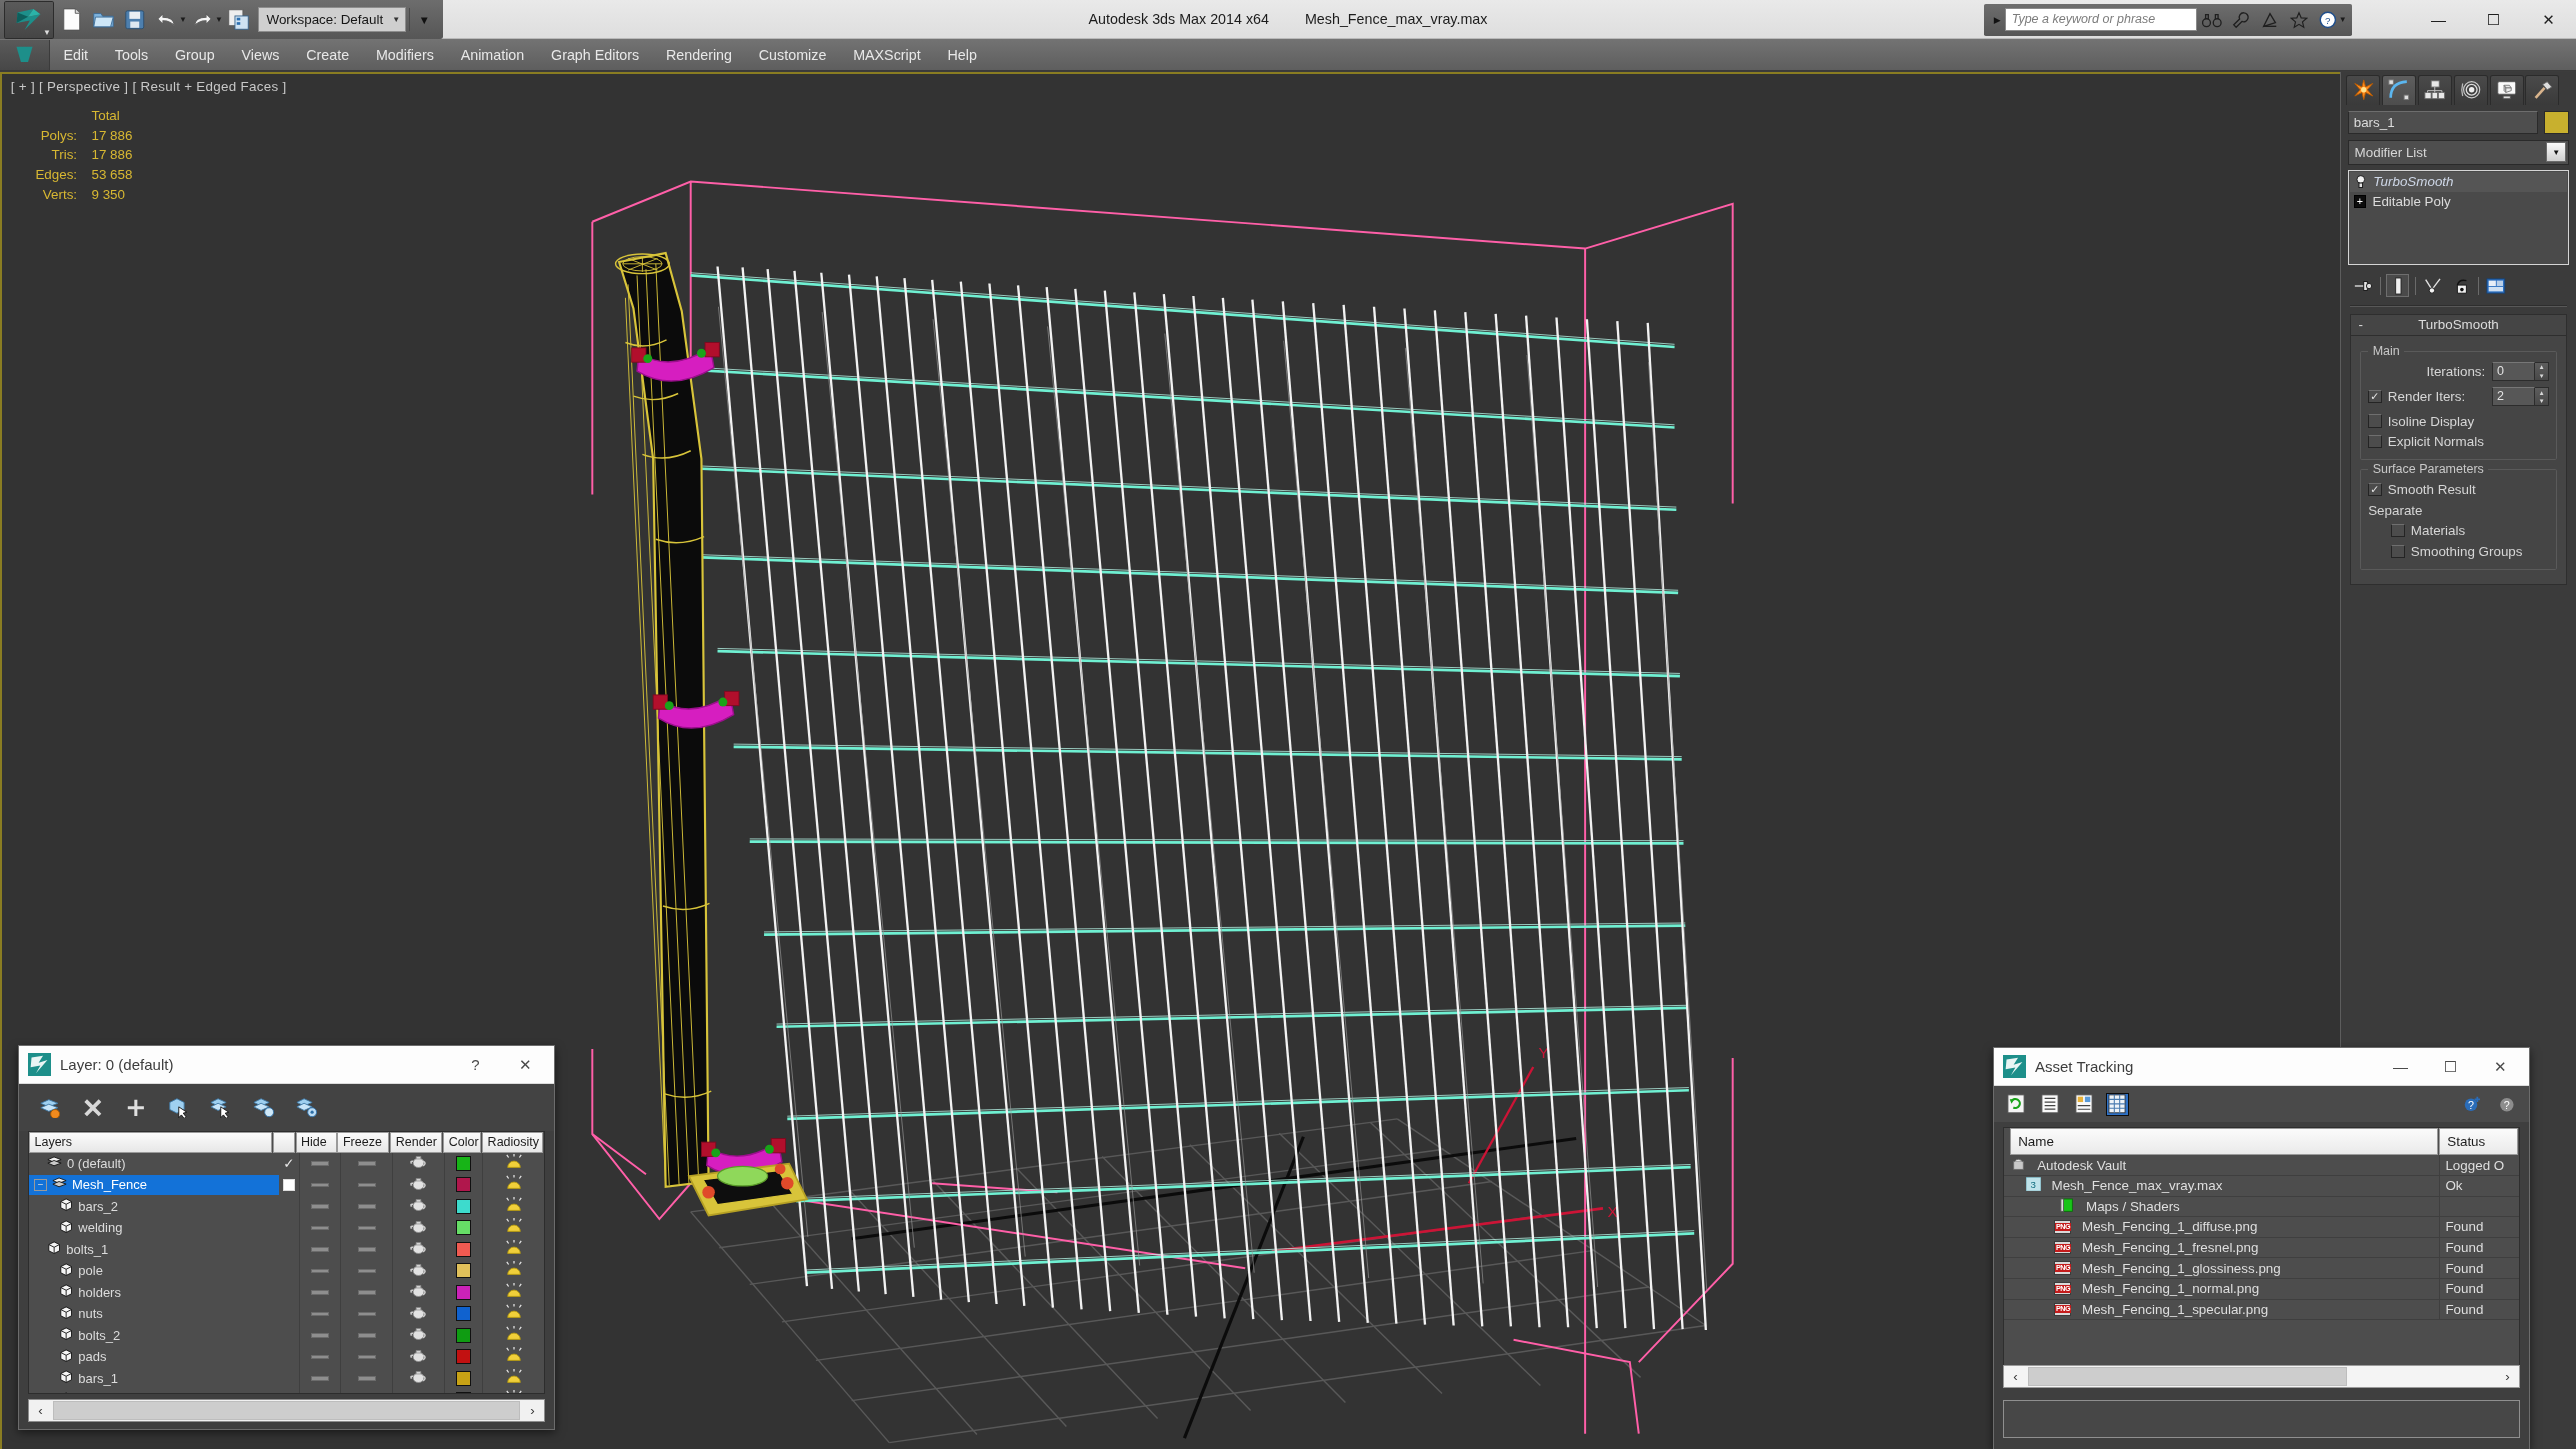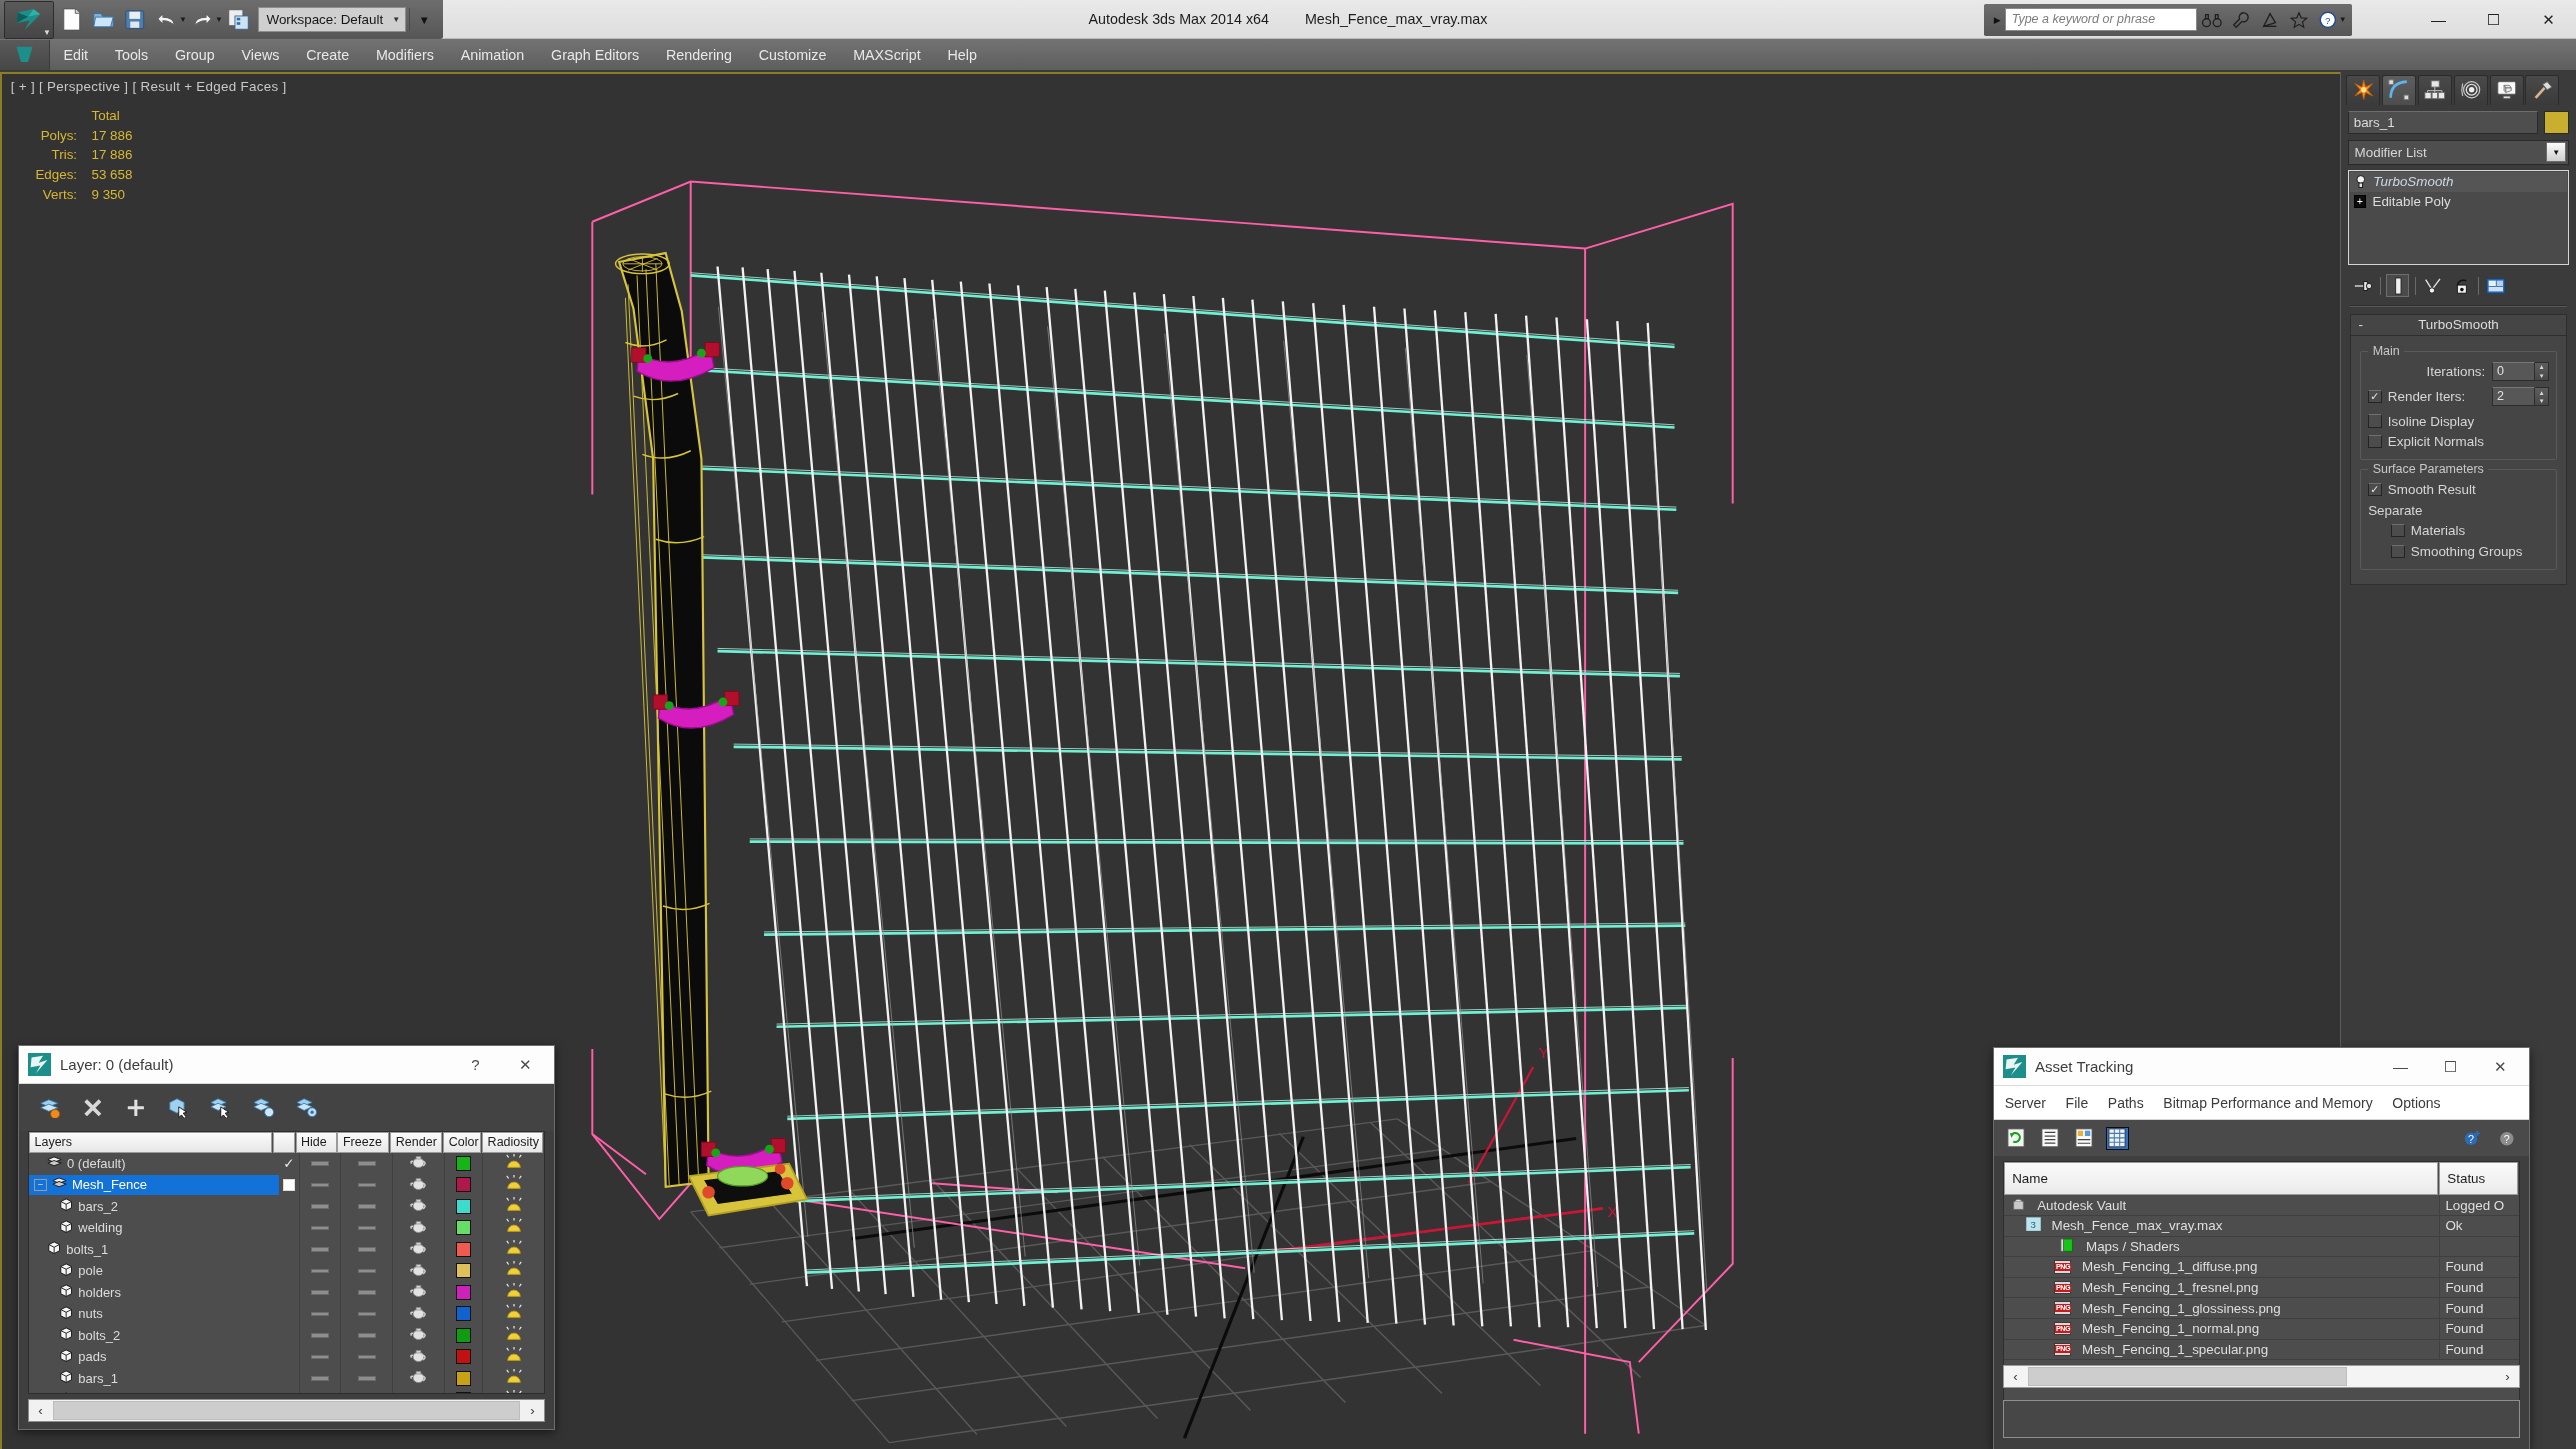--- a/index.html
+++ b/index.html
@@ -140,21 +140,21 @@
 
   
   #assetwin{left:1993px;top:1011px;width:537px;height:403px;}
   #atmenu{height:34px;background:#fff;display:flex;align-items:center;padding-left:10.7px;gap:19.7px;border-bottom:0.9px solid #d4d4d4;}
   .atm{font-size:14px;color:#3b3b3b;}
   #attools{height:36px;background:#4a4a4a;display:flex;align-items:center;padding:0 10.7px;gap:10.7px;}
   .attool{width:23px;height:23px;display:flex;align-items:center;justify-content:center;}
   .attool.act{background:#2e72c8;border:0.9px solid #0d0d0d;}
   #atspacer{flex:1;}
   #atgrid{margin:5.4px 9px 0 9px;border:0.9px solid #2e2e2e;background:#4d4d4d;height:240px;overflow:hidden;}
-  .athead{display:flex;height:33px;}
+  .athead{display:flex;height:27px;padding-left:6px;}
   .athead div{background:linear-gradient(#fbfbfb,#eaeaea);border:0.9px solid #9a9a9a;margin-right:0.9px;
     font-size:13.4px;color:#1c1c1c;display:flex;align-items:center;padding-left:7.2px;}
   .atrow{display:flex;height:20.6px;border-bottom:0.9px solid #3f3f3f;}
   .atname{flex:1;display:flex;align-items:center;gap:11px;font-size:13.4px;color:#dfdfdf;border-right:0.9px solid #3f3f3f;}
   .atstatus{width:79px;font-size:13.4px;color:#dfdfdf;display:flex;align-items:center;padding-left:5.4px;overflow:hidden;white-space:nowrap;}
   .pngico{width:17px;height:13.4px;background:#d9d9d9;border:0.9px solid #3b3b3b;position:relative;
     display:flex;align-items:center;justify-content:center;}
   .pngico b{position:absolute;left:0;top:1.8px;background:#c41b1b;color:#fff;font-size:7.2px;
     line-height:8px;padding:0 0.9px;font-weight:bold;letter-spacing:-0.4px;}
   #athscroll{position:absolute;left:9px;right:9px;bottom:61px;height:23px;background:#f4f4f4;border:0.9px solid #9a9a9a;display:flex;}
@@ -1191,27 +1191,20 @@
             <rect width="26" height="26" fill="#1d8f8a"></rect>
             <polygon points="4,5 17,3 12,11 22,8 9,23 14,14 3,16" fill="#e9f5f4"></polygon>
           </svg>
       </span>
       <span class="fwname">Asset Tracking</span>
       <span class="fwbtn">—</span>
       <span class="fwbtn">☐</span>
       <span class="fwbtn">✕</span>
     </div>
 
-    <div id="atmenu">
-      <span class="atm">Server</span>
-      <span class="atm">File</span>
-      <span class="atm">Paths</span>
-      <span class="atm">Bitmap Performance and Memory</span>
-      <span class="atm">Options</span>
-    </div>
 
     <div id="attools">
       <span class="attool">
         <svg width="18" height="19.7" viewBox="0 0 20 22">
             <rect x="1" y="1" width="18" height="20" fill="#f4f4f4" stroke="#555"></rect>
             <path d="M5 8 a5 5 0 1 1 2 7" fill="none" stroke="#19a319" stroke-width="2.4"></path>
             <polygon points="3,6 8,6 5,11" fill="#19a319"></polygon>
           </svg>
       </span>
       <span class="attool">

